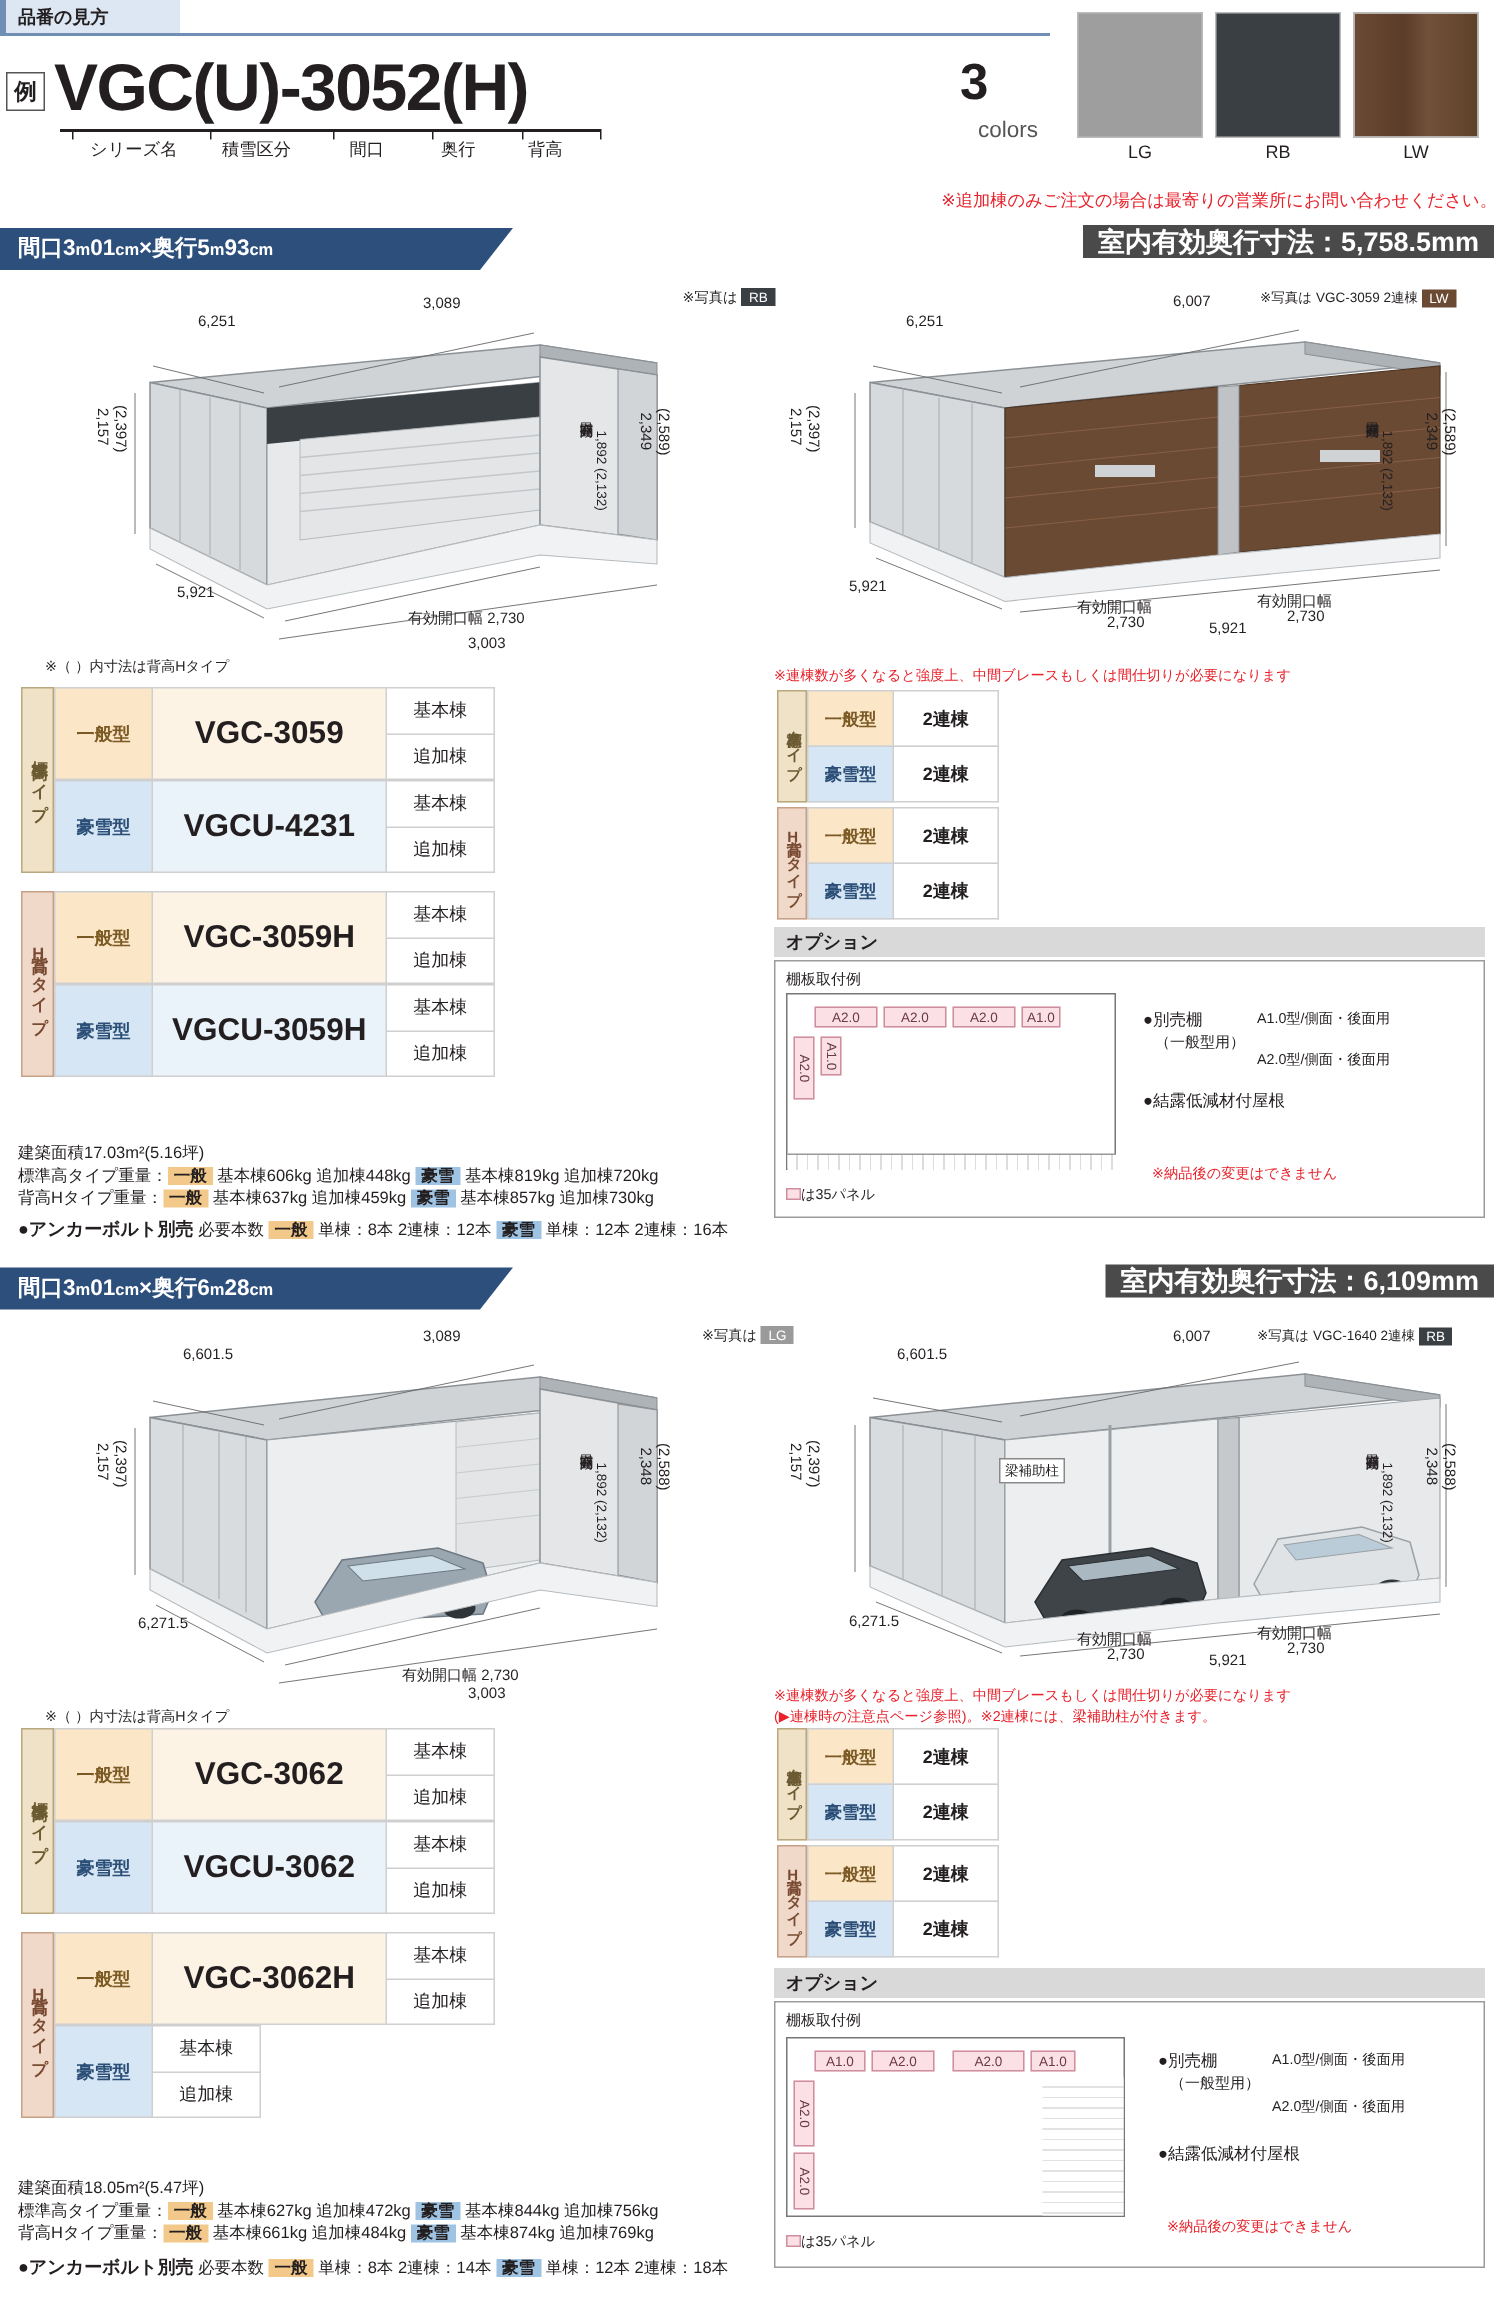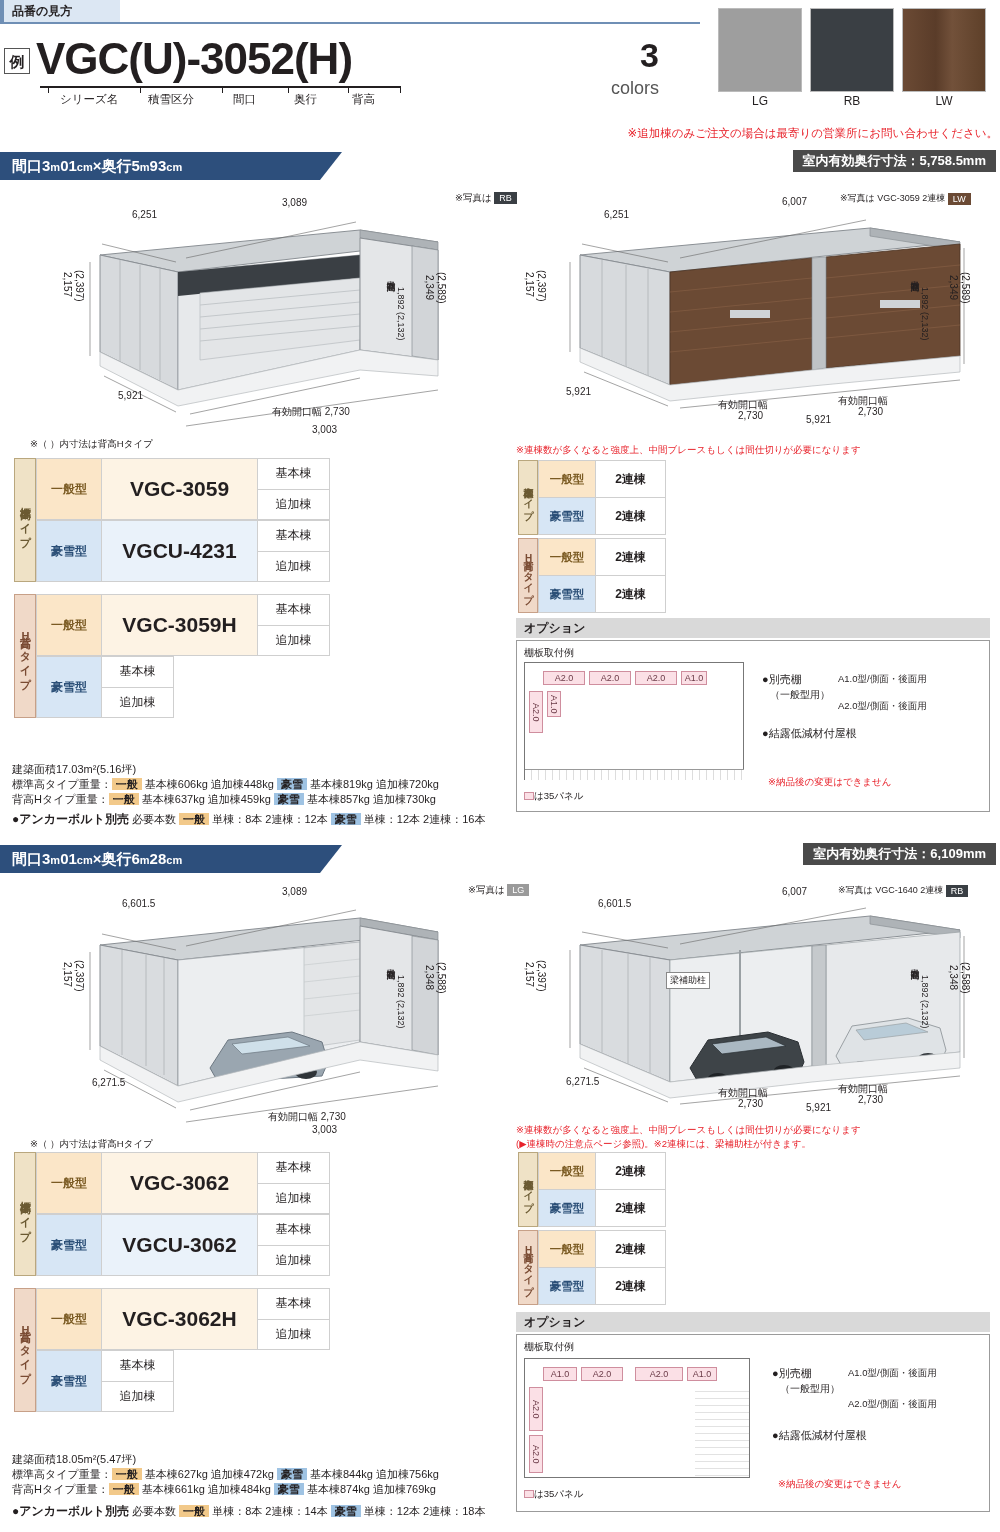--- a/index.html
+++ b/index.html
@@ -27,40 +27,40 @@
   }
   .model-big {
     left:36px; top:34px; font-size:44px; font-weight:bold; letter-spacing:-1px;
   }
   .model-underline { left:40px; top:86px; width:360px; height:2px; background:#231f20; }
   .tick { width:1px; height:7px; background:#231f20; top:86px; }
   .lbl-sm { font-size:11.5px; top:92px; }
 
   
   .col-num { left:640px; top:36px; font-size:34px; font-weight:bold; }
-  .col-word { left:611px; top:78px; font-size:18px; color:#555; }
+  .col-word { left:652px; top:78px; font-size:15px; color:#555; }
   .swatch { top:8px; width:84px; height:84px; border:1px solid #bbb; }
   .sw-lbl { top:94px; width:84px; text-align:center; font-size:12px; }
 
   .note-red {
     left:533px; top:126px; width:465px; font-size:11.5px; color:#e8212a; text-align:right;
   }
 
   
   .band {
     height:28px; background:#2d4f7c; color:#fff; font-weight:bold;
     font-size:15px; line-height:28px; padding-left:12px;
   }
   .band:after{
     content:""; position:absolute; right:-22px; top:0;
     border-top:28px solid #2d4f7c; border-right:22px solid transparent;
   }
   .band .cm { font-size:11px; }
   .okubox {
-    height:22px; background:#4a4a4a; color:#fff; font-size:13px;
+    height:22px; background:#4a4a4a; color:#fff; font-size:18px;
     line-height:22px; padding:0 10px; font-weight:bold;
   }
   .dim { font-size:10px; color:#231f20; }
   .dim-v { writing-mode:vertical-rl; text-orientation:mixed; font-size:10px; }
   .tag-chip {
     display:inline-block; background:#7d7d7d; color:#fff; font-size:9px;
     padding:1px 5px; vertical-align:middle;
   }
   .tag-chip.rb{ background:#3a3f44; }
   .tag-chip.lw{ background:#6b4a34; }
@@ -300,20 +300,21 @@
       <div class="mrow">
         <div class="mtype ippan">一般型</div>
         <div class="mname ippan">VGC-3059H</div>
         <div class="mcol">
           <div class="mcell">基本棟</div>
           <div class="mcell">追加棟</div>
         </div>
       </div>
       <div class="mrow">
         <div class="mtype gosetsu">豪雪型</div>
+        <div class="mname gosetsu">VGCU-3059H</div>
         <div class="mcol">
           <div class="mcell">基本棟</div>
           <div class="mcell">追加棟</div>
         </div>
       </div>
     </div>
   </div>
 </div>
 
 <div class="abs" style="left:518px; top:460px; display:flex;">

